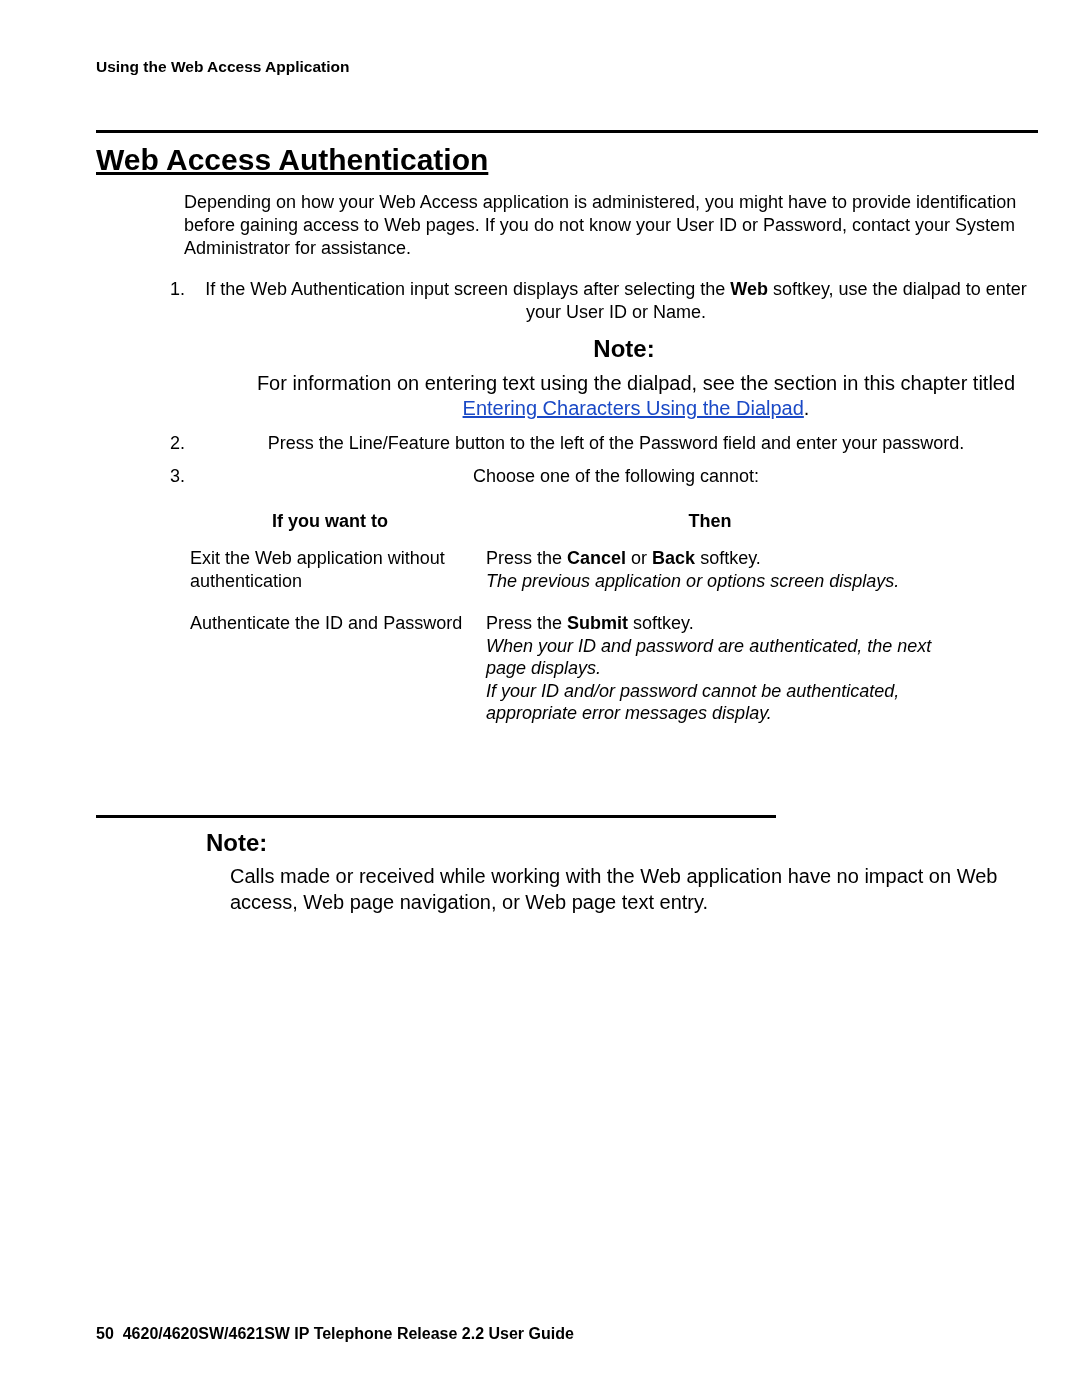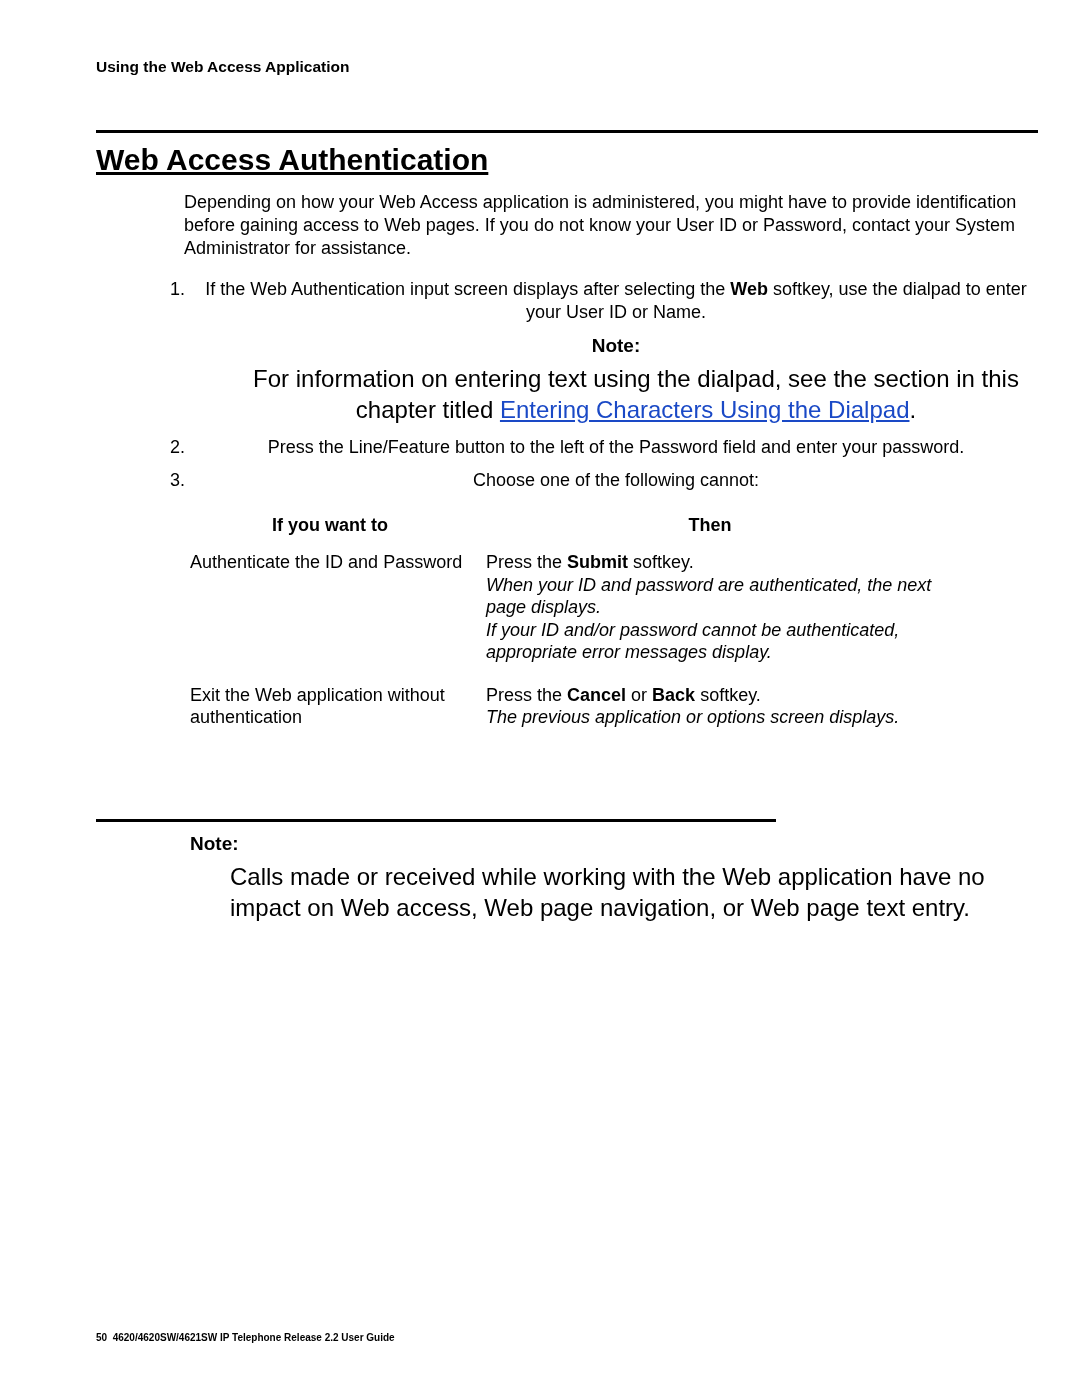--- a/index.html
+++ b/index.html
@@ -48,26 +48,26 @@
     line-height: 1.28;
     text-align: center;
   }
   ol.steps > li {
     margin-bottom: 10px;
     padding-left: 4px;
   }
   .bold { font-weight: bold; }
   .note-label {
     font-weight: bold;
-    margin: 10px 0 6px 0;
-    font-size: 19px;
+    margin: 10px 0 6px 16px;
+    font-size: 24px;
   }
   .note-body {
     margin-left: 40px;
-    font-size: 24px;
+    font-size: 20px;
     line-height: 1.28;
   }
   a.link {
     color: #1a49c6;
     text-decoration: underline;
   }
   table.options {
     border-collapse: collapse;
     margin: 22px 0 0 54px;
     width: 760px;
@@ -89,21 +89,21 @@
   .section-gap { height: 70px; }
   .rule2 {
     border-top: 3px solid #000;
     margin: 0 0 10px 0;
     width: 680px;
   }
   .footer {
     position: absolute;
     left: 96px;
     bottom: 54px;
-    font-size: 10px;
+    font-size: 16px;
     font-weight: bold;
   }
 </style>
 </head>
 <body>
 
 <div class="page">
   <div class="running-head">Using the Web Access Application</div>
 
   <div class="rule"></div>
@@ -124,32 +124,32 @@
       <li>Choose one of the following cannot:</li>
     </ol>
 
     <table class="options">
       <tbody>
           <tr>
         <th>If you want to</th>
         <th>Then</th>
       </tr>
       <tr>
+        <td class="col1">Exit the Web application without authentication</td>
+        <td>
+          <span>Press the </span><span class="bold">Cancel</span><span> or </span><span class="bold">Back</span><span> softkey.</span><br>
+          <span class="italic">The previous application or options screen displays.</span>
+        </td>
+      </tr>
+      <tr>
         <td class="col1">Authenticate the ID and Password</td>
         <td>
           <span>Press the </span><span class="bold">Submit</span><span> softkey.</span><br>
           <span class="italic">When your ID and password are authenticated, the next page displays.</span><br>
           <span class="italic">If your ID and/or password cannot be authenticated, appropriate error messages display.</span>
-        </td>
-      </tr>
-      <tr>
-        <td class="col1">Exit the Web application without authentication</td>
-        <td>
-          <span>Press the </span><span class="bold">Cancel</span><span> or </span><span class="bold">Back</span><span> softkey.</span><br>
-          <span class="italic">The previous application or options screen displays.</span>
         </td>
       </tr>
     </tbody>
       </table>
   </div>
 
   <div class="section-gap"></div>
 
   <div class="rule2"></div>
 

